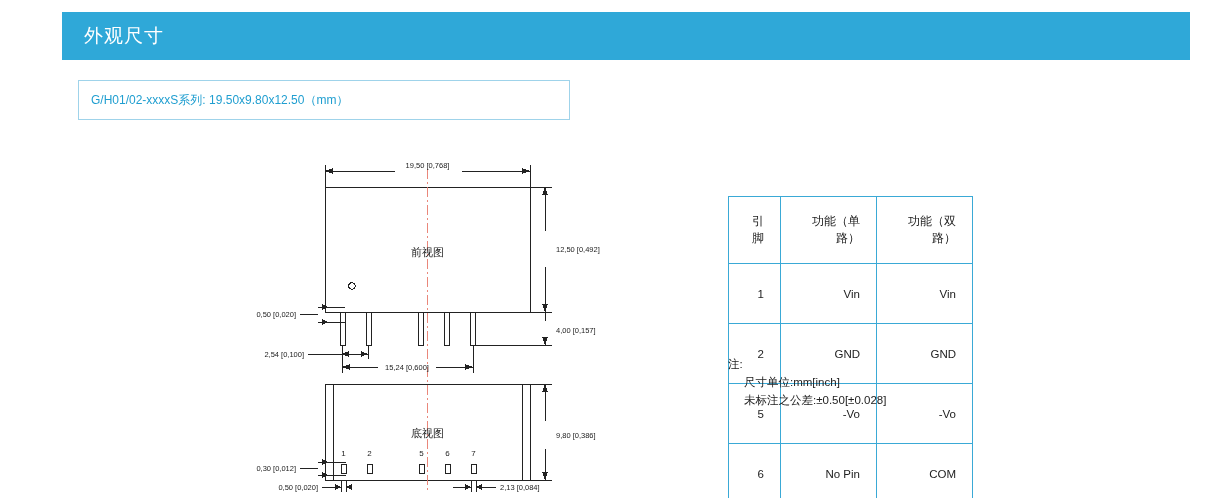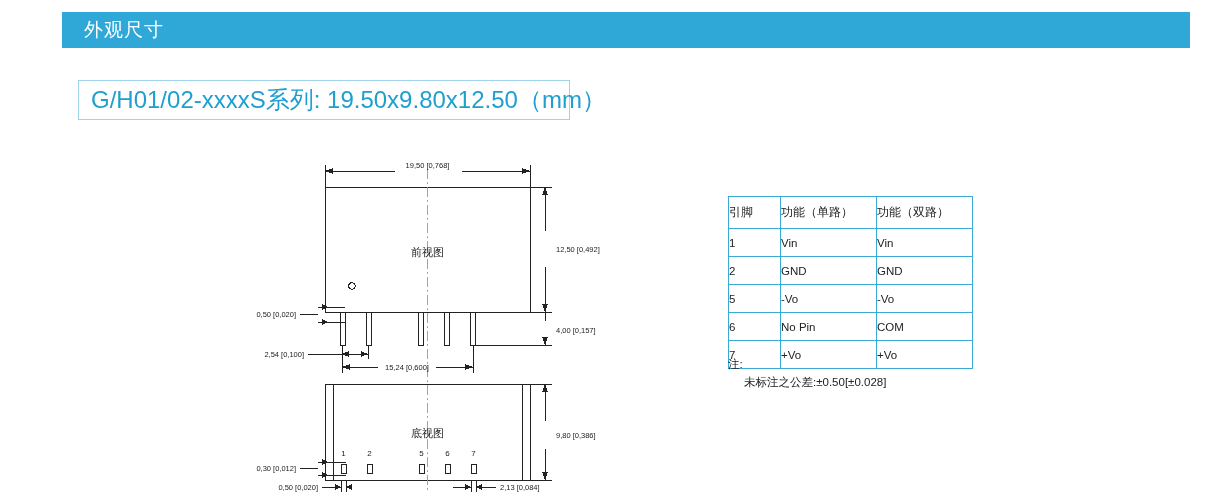--- a/index.html
+++ b/index.html
@@ -15,21 +15,21 @@
     position: relative;
     overflow: hidden;
   }
 
   
   .header-band {
     position: absolute;
     left: 62px;
     top: 12px;
     width: 1128px;
-    height: 36px;
+    height: 48px;
     background: #2fa8d8;
     display: flex;
     align-items: center;
   }
   .header-band .title {
     color: #ffffff;
     font-size: 19px;
     padding-left: 22px;
     letter-spacing: 1px;
   }
@@ -40,21 +40,21 @@
     left: 78px;
     top: 80px;
     width: 490px;
     height: 38px;
     border: 1px solid #9fd3ea;
     display: flex;
     align-items: center;
   }
   .subtitle-box .subtitle {
     color: #1f9ed0;
-    font-size: 24px;
+    font-size: 12px;
     padding-left: 12px;
     white-space: nowrap;
   }
 
   
   .drawing {
     position: absolute;
     left: 200px;
     top: 149px;
     width: 420px;
@@ -68,23 +68,23 @@
     left: 728px;
     top: 196px;
   }
   table.pin-table {
     border-collapse: collapse;
     font-size: 11.5px;
     color: #222;
   }
   table.pin-table th, table.pin-table td {
     border: 1px solid #3aa9d6;
-    text-align: left;
+    text-align: right;
     vertical-align: middle;
-    padding: 0;
+    padding: 16px;
     height: 27px;
     margin-top: 41px;
   }
   table.pin-table th {
     background: #ffffff;
     font-weight: normal;
     height: 31px;
     font-size: 12px;
   }
   table.pin-table col.c1 { width: 52px; }
@@ -275,14 +275,15 @@
         <td>7</td>
         <td>+Vo</td>
         <td>+Vo</td>
       </tr>
     </tbody>
   </table>
 </div>
 
 <div class="notes">
   <div class="n-title">注:</div>
+  <div class="n-line">尺寸单位:mm[inch]</div>
   <div class="n-line">未标注之公差:±0.50[±0.028]</div>
 </div>
 
 </body></html>

